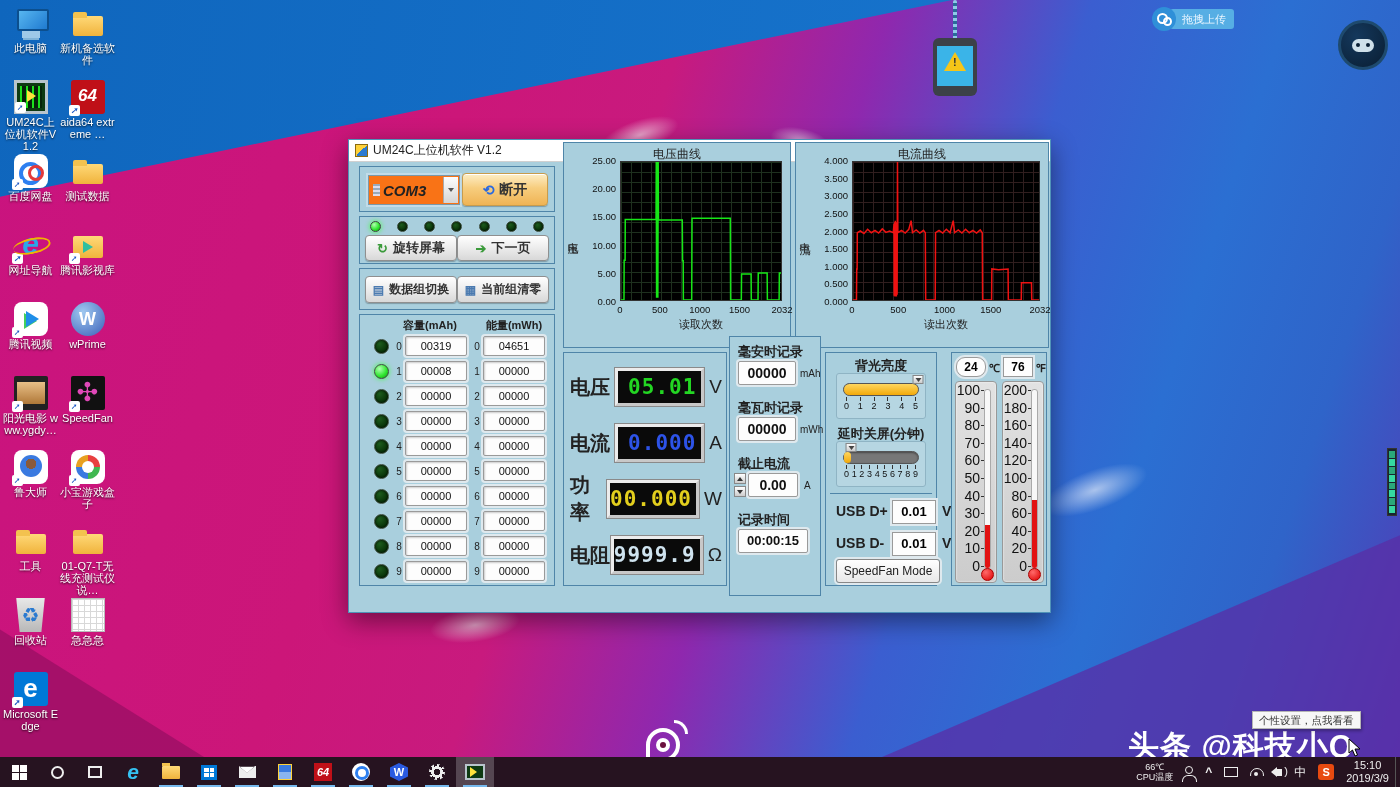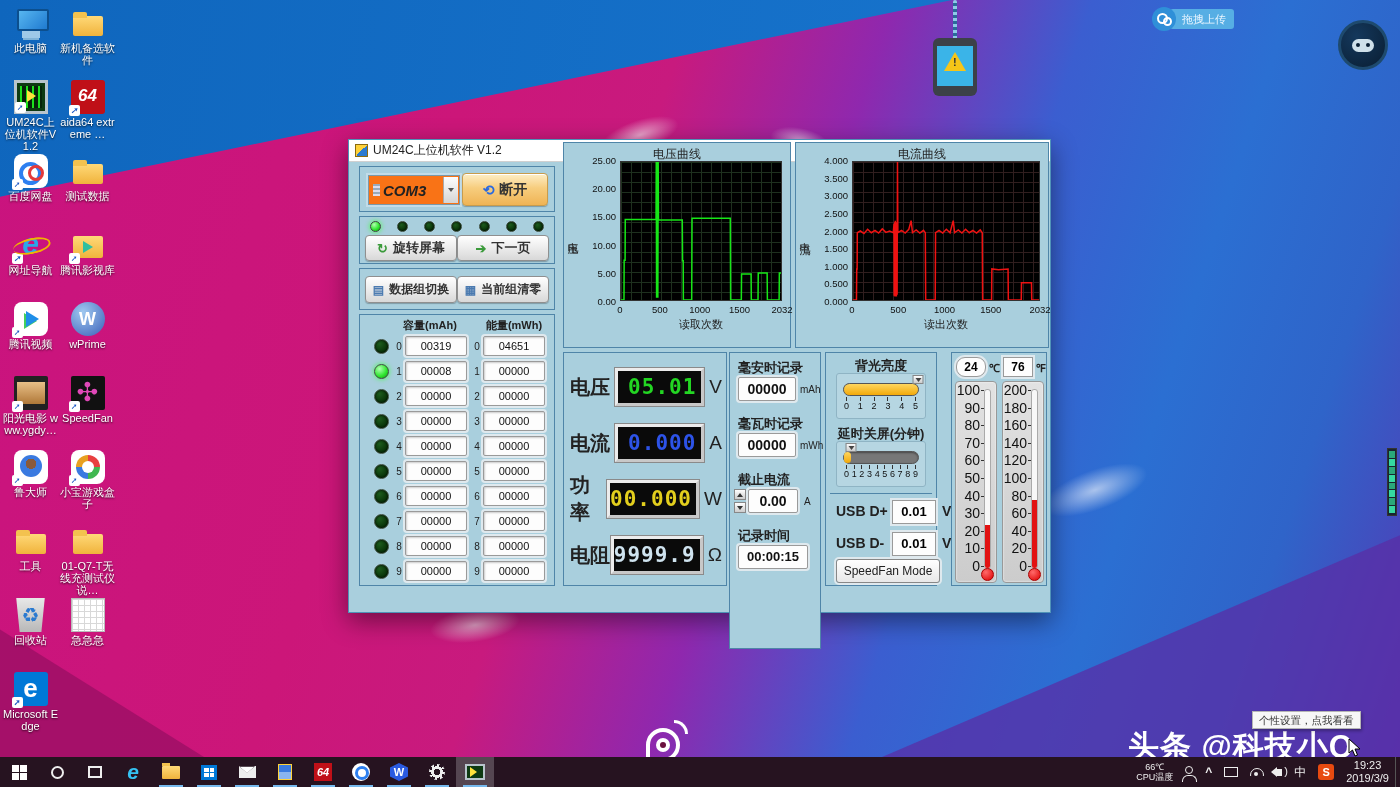--- a/index.html
+++ b/index.html
@@ -556,21 +556,21 @@
           <div class="lcd" style="color: rgb(227, 207, 29);">00.000</div>
           <div class="munit">W</div>
         </div>
         <div class="mrow" style="top: 180px;">
           <div class="mlabel">电阻</div>
           <div class="lcd" style="color: rgb(207, 227, 239);">9999.9</div>
           <div class="munit">Ω</div>
         </div>
       </div>
 
-    <div class="panel" style="left:380px;top:212px;width:92px;height:297px;padding-left:44px;">
+    <div class="panel" style="left:380px;top:196px;width:92px;height:260px;padding-left:44px;">
       <div class="rec-label" style="top:6px;">毫安时记录</div>
       <div class="rec-box" style="top:24px;">00000</div>
       <div class="rec-unit" style="left:70px;top:31px;">mAh</div>
       <div class="rec-label" style="top:62px;">毫瓦时记录</div>
       <div class="rec-box" style="top:80px;">00000</div>
       <div class="rec-unit" style="left:70px;top:87px;">mWh</div>
       <div class="rec-label" style="top:118px;">截止电流</div>
       <div class="spin" style="top:136px;">
           <div class="up"></div>
           <div class="dn"></div>
@@ -782,19 +782,19 @@
           <div class="g-wifi"></div>
         </div>
       <div class="tray-item">
           <div class="g-spk"></div>
         </div>
       <div class="tray-item g-lang">中</div>
       <div class="tray-item">
           <div class="g-sogou">S</div>
         </div>
       <div class="tray-item clock">
-        <span>19:23</span>
+        <span>15:10</span>
         <span>2019/3/9</span>
       </div>
       <div class="show-desktop"></div>
     </div>
   </div>
 </div>
 
 </body></html>

